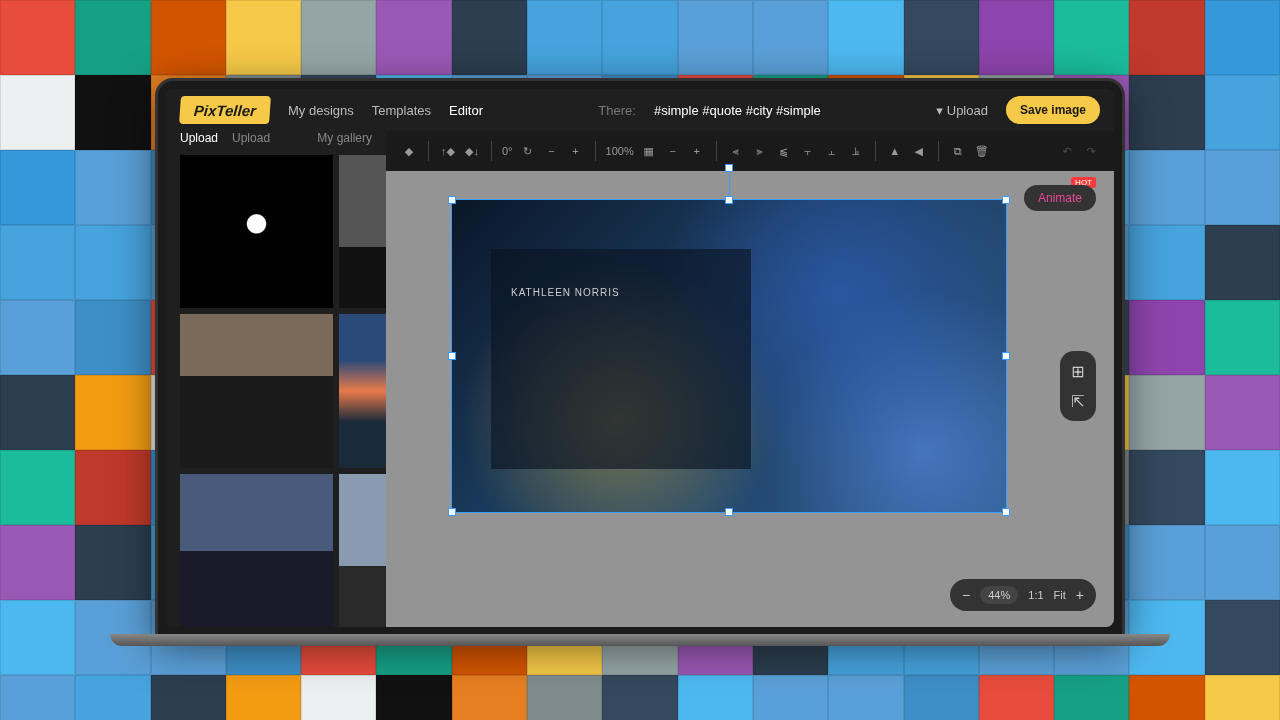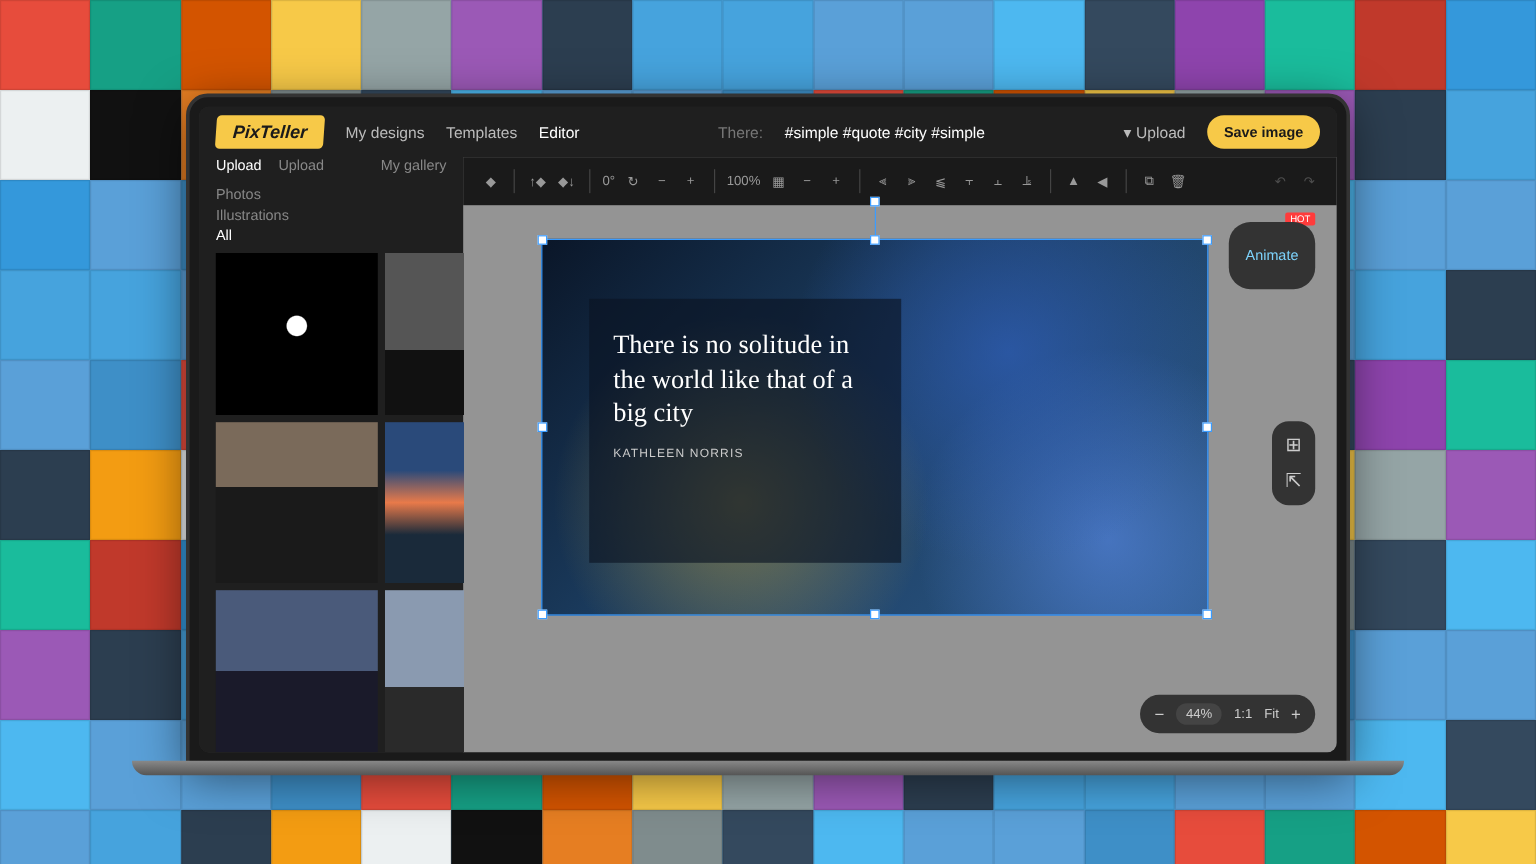--- a/index.html
+++ b/index.html
@@ -44,21 +44,21 @@
 .canvas-viewport{position:absolute;inset:40px 0 0 0}
 .design{position:absolute;left:65px;top:28px;width:556px;height:314px;background:linear-gradient(135deg,#0a1628 0%,#1a3a5c 40%,#2d5a8a 100%)}
 .design:before{content:'';position:absolute;inset:0;background:radial-gradient(circle at 70% 30%,rgba(50,100,200,0.6),transparent 40%),radial-gradient(circle at 30% 70%,rgba(255,200,50,0.4),transparent 35%),radial-gradient(circle at 85% 80%,rgba(100,150,255,0.5),transparent 30%)}
 .quote-box{position:absolute;left:40px;top:50px;width:260px;height:220px;background:rgba(10,20,35,0.65);padding:24px 20px}
 .quote-text{color:#fff;font-size:22px;line-height:1.3;font-weight:300;font-family:Georgia,serif}
 .quote-author{color:#ccc;font-size:10px;letter-spacing:1px;margin-top:14px}
 .selection{position:absolute;border:1px solid #3b9cff;pointer-events:none}
 .handle{position:absolute;width:8px;height:8px;background:#fff;border:1px solid #3b9cff}
 .rot-handle{position:absolute;width:8px;height:8px;background:#fff;border:1px solid #3b9cff;left:50%;top:-36px;transform:translateX(-50%)}
 .rot-line{position:absolute;left:50%;top:-28px;width:1px;height:28px;background:#3b9cff}
-.animate-btn{position:absolute;right:18px;top:14px;background:#333;color:#7dd3fc;padding:21px 14px;border-radius:18px;font-size:12px;cursor:pointer;border:none}
+.animate-btn{position:absolute;right:18px;top:14px;background:#333;color:#ec4899;padding:6px 14px;border-radius:18px;font-size:12px;cursor:pointer;border:none}
 .hot-badge{position:absolute;right:18px;top:6px;background:#ff3b3b;color:#fff;font-size:8px;padding:1px 4px;border-radius:2px}
 .side-tools{position:absolute;right:18px;top:180px;background:#333;border-radius:14px;padding:10px 8px;display:flex;flex-direction:column;gap:10px}
 .side-tool{width:20px;height:20px;color:#ccc;cursor:pointer;display:flex;align-items:center;justify-content:center}
 .zoom-bar{position:absolute;right:18px;bottom:16px;background:#333;border-radius:18px;height:32px;display:flex;align-items:center;gap:10px;padding:0 12px;color:#ccc;font-size:11px}
 .zoom-btn{cursor:pointer;font-size:14px}
 .zoom-val{background:#444;padding:3px 8px;border-radius:10px}
 </style>
 </head>
 <body>
 
@@ -253,25 +253,20 @@
     <button class="save-btn">Save image</button>
   </div>
 
   <div class="main">
     <div class="sidebar">
       <div class="tabs">
         <span class="tab active">Upload</span>
         <span class="tab">Upload</span>
         <span class="tab gallery-link">My gallery</span>
       </div>
-      <div class="cats">
-        <span class="cat">Photos</span>
-        <span class="cat">Illustrations</span>
-        <span class="cat active">All</span>
-      </div>
       <div class="thumbs" id="thumbs">
             <div class="thumb" style="background: radial-gradient(circle at 50% 45%, rgb(255, 255, 255) 8%, rgb(0, 0, 0) 9%);"></div>
             <div class="thumb" style="background: linear-gradient(rgb(85, 85, 85) 60%, rgb(17, 17, 17) 60%);"></div>
             <div class="thumb" style="background: linear-gradient(rgb(122, 106, 90) 40%, rgb(26, 26, 26) 40%);"></div>
             <div class="thumb" style="background: linear-gradient(rgb(42, 74, 122) 30%, rgb(232, 122, 74) 50%, rgb(26, 42, 58) 70%);"></div>
             <div class="thumb" style="background: linear-gradient(rgb(74, 90, 122) 50%, rgb(26, 26, 42) 50%);"></div>
             <div class="thumb" style="background: linear-gradient(rgb(138, 154, 176) 60%, rgb(42, 42, 42) 60%);"></div>
           </div>
     </div>
 
@@ -305,21 +300,20 @@
         <div class="tb-icon">⧉</div>
         <div class="tb-icon">🗑</div>
         <div class="spacer"></div>
         <div class="tb-icon" style="opacity:.4">↶</div>
         <div class="tb-icon" style="opacity:.4">↷</div>
       </div>
 
       <div class="canvas-viewport">
         <div class="design">
           <div class="quote-box">
-            <div class="quote-text">There is no solitude in the world like that of a big city</div>
             <div class="quote-author">KATHLEEN NORRIS</div>
           </div>
         </div>
         <div class="selection" style="left:65px;top:28px;width:556px;height:314px">
           <div class="rot-line"></div>
           <div class="rot-handle"></div>
           <div class="handle" style="left:-4px;top:-4px"></div>
           <div class="handle" style="left:50%;top:-4px;margin-left:-4px"></div>
           <div class="handle" style="right:-4px;top:-4px"></div>
           <div class="handle" style="left:-4px;top:50%;margin-top:-4px"></div>

